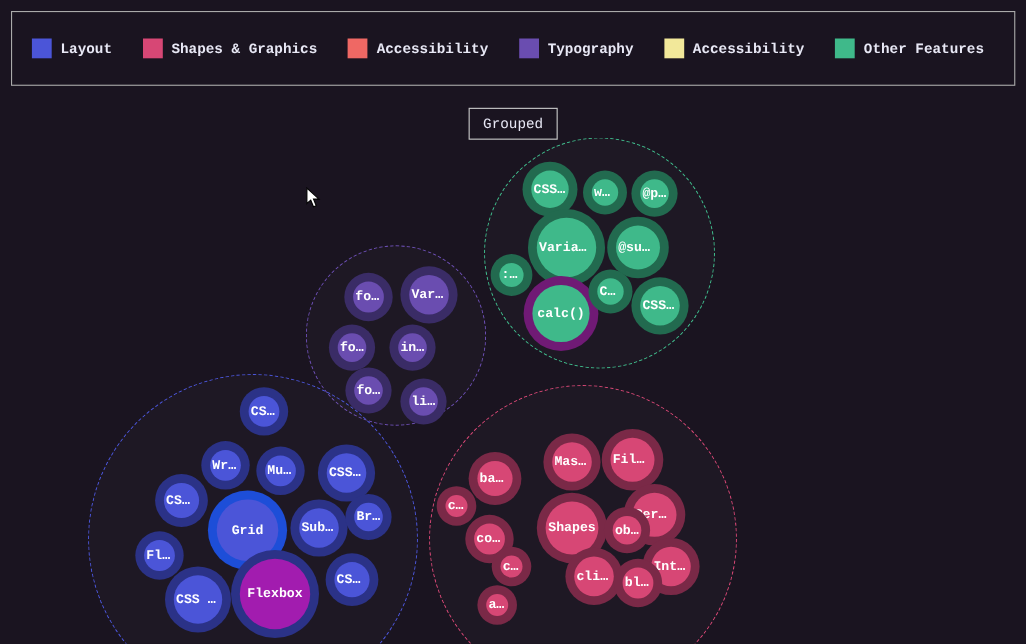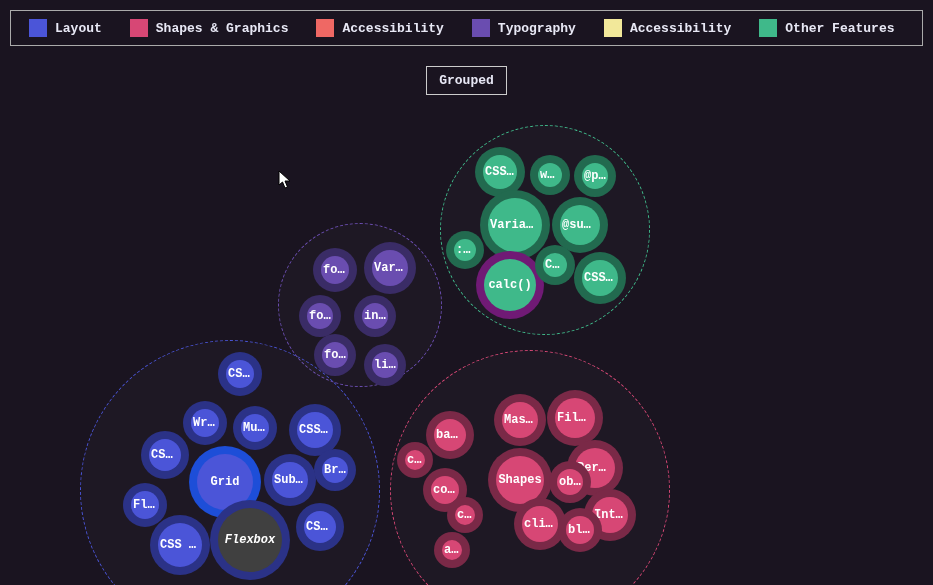--- a/index.html
+++ b/index.html
@@ -12,38 +12,38 @@
     width: 933px;
     height: 585px;
     overflow: hidden;
     position: relative;
   }
   .legend {
     display: flex;
     align-items: center;
     gap: 28px;
     border: 1px solid #aaa;
-    padding: 8px 18px;
+    padding: 24px 18px;
     margin: 10px 10px 0 10px;
   }
   .legend-item { display: flex; align-items: center; gap: 8px; }
   .swatch { width: 18px; height: 18px; }
   .tabs {
     display: flex;
     justify-content: center;
     margin-top: 20px;
   }
   .tab {
     padding: 6px 12px;
     border: 1px dashed #ccc;
     cursor: pointer;
     color: #e8e8f5;
     background: transparent;
     font-family: inherit;
-    font-weight: bold;
+    font-weight: normal;
     font-size: 13px;
   }
   .tab.active {
     border-style: solid;
   }
   .chart-area {
     position: absolute;
     top: 110px;
     left: 0;
     width: 933px;
@@ -246,21 +246,21 @@
       <div class="inner" style="width: 28px; height: 28px; background: rgb(75, 85, 216);">
         <span>Flexbox Gap</span>
       </div>
     </div>
     <div class="bubble" style="left: 150px; top: 405px; width: 60px; height: 60px; background: rgb(43, 50, 135);">
       <div class="inner" style="width: 44px; height: 44px; background: rgb(75, 85, 216);">
         <span>CSS positio…</span>
       </div>
     </div>
     <div class="bubble" style="left: 210px; top: 390px; width: 80px; height: 80px; background: rgb(43, 50, 135);">
-      <div class="inner" style="width: 64px; height: 64px; background: #404040; font-style: italic;">
+      <div class="inner" style="width: 64px; height: 64px; background: #a21caf;">
         <span>Flexbox</span>
       </div>
     </div>
     <div class="bubble" style="left: 296px; top: 393px; width: 48px; height: 48px; background: rgb(43, 50, 135);">
       <div class="inner" style="width: 32px; height: 32px; background: rgb(75, 85, 216);">
         <span>CSS propert…</span>
       </div>
     </div>
     <div class="cluster" style="left: 390px; top: 240px; width: 280px; height: 280px; border-color: rgb(215, 71, 117);"></div>
     <div class="bubble" style="left: 494px; top: 284px; width: 52px; height: 52px; background: rgb(122, 41, 71);">

